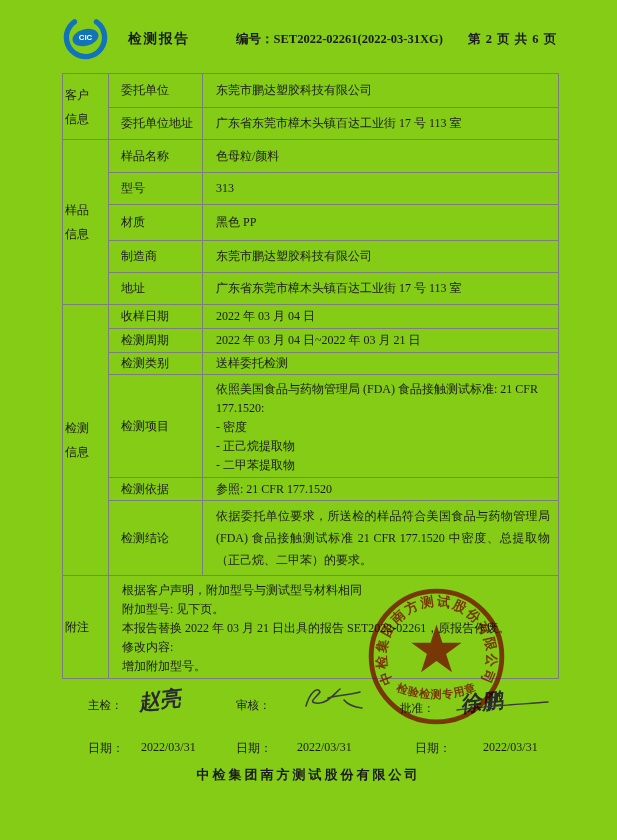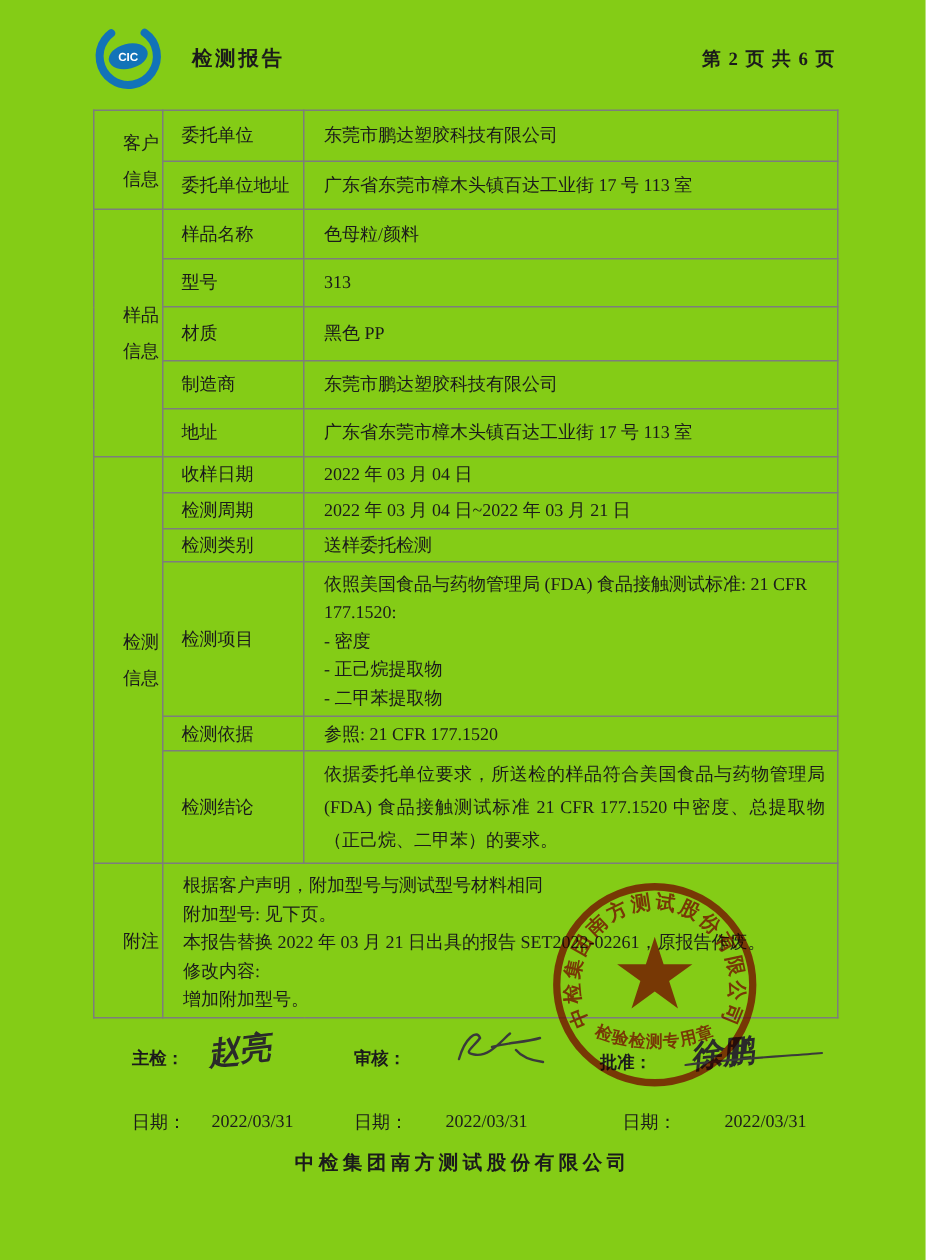--- a/index.html
+++ b/index.html
@@ -9,29 +9,29 @@
   
   .logo{position:absolute;left:62px;top:14px;width:47px;height:47px;}
   .header-title{position:absolute;left:128px;top:30px;font-size:13.5px;font-weight:bold;letter-spacing:2px;}
   .report-no{position:absolute;left:236px;top:31px;font-size:12.5px;font-weight:bold;}
   .page-info{position:absolute;left:468px;top:31px;font-size:12.5px;font-weight:bold;letter-spacing:1px;}
 
   
   table.report{position:absolute;left:62px;top:73px;width:496px;border-collapse:collapse;table-layout:fixed;
                font-size:12px;}
   table.report td{border:1px solid #7d7d7d;vertical-align:middle;overflow:hidden;}
-  td.group{text-align:right;white-space:pre-line;line-height:24px;padding:0 2px;}
+  td.group{text-align:left;white-space:pre-line;line-height:24px;padding:0 2px;}
   td.lbl{padding:2px 4px 2px 12px;}
   td.val{padding:2px 8px 2px 13px;}
   td.top{vertical-align:top;padding-top:5px;}
   td.multiline{white-space:pre-line;line-height:19px;}
   td.justify{text-align:justify;line-height:22px;padding-top:4px;padding-bottom:4px;}
 
   
-  .sig-label{position:absolute;font-size:11.5px;font-weight:bold;}
+  .sig-label{position:absolute;font-size:11.5px;}
   .sig-date{position:absolute;font-size:12px;}
   .handwriting{position:absolute;font-weight:bold;font-size:21px;color:#2a2a2a;
                transform:rotate(-7deg) skewX(-12deg);white-space:nowrap;}
   .squiggle{position:absolute;}
 
   
   .seal{position:absolute;left:367px;top:587px;width:139px;height:139px;
         mix-blend-mode:multiply;opacity:.93;pointer-events:none;}
 
   
@@ -47,20 +47,23 @@
 <body>
 
 <div class="page">
 
   <svg class="logo" viewBox="0 0 48 48">
     <circle cx="24" cy="24" r="19.5" fill="none" stroke="#1273b8" stroke-width="5.5" stroke-dasharray="98 25" stroke-linecap="round" transform="rotate(-55 24 24)"></circle>
     <ellipse cx="24" cy="24" rx="13.5" ry="8.5" fill="#1273b8" transform="rotate(-14 24 24)"></ellipse>
     <text x="24" y="27" text-anchor="middle" font-size="8" font-weight="bold" fill="#ffffff" font-family="Liberation Sans, sans-serif">CIC</text>
   </svg>
   <div class="header-title">检测报告</div>
+  <div class="report-no">
+    <span>编号：</span><span>SET2022-02261(2022-03-31XG)</span>
+  </div>
   <div class="page-info">第 2 页 共 6 页</div>
 
   <table class="report">
     <colgroup>
         <col style="width:46px">
         <col style="width:94px">
         <col style="width:356px">
       </colgroup>
     <tbody>
 

